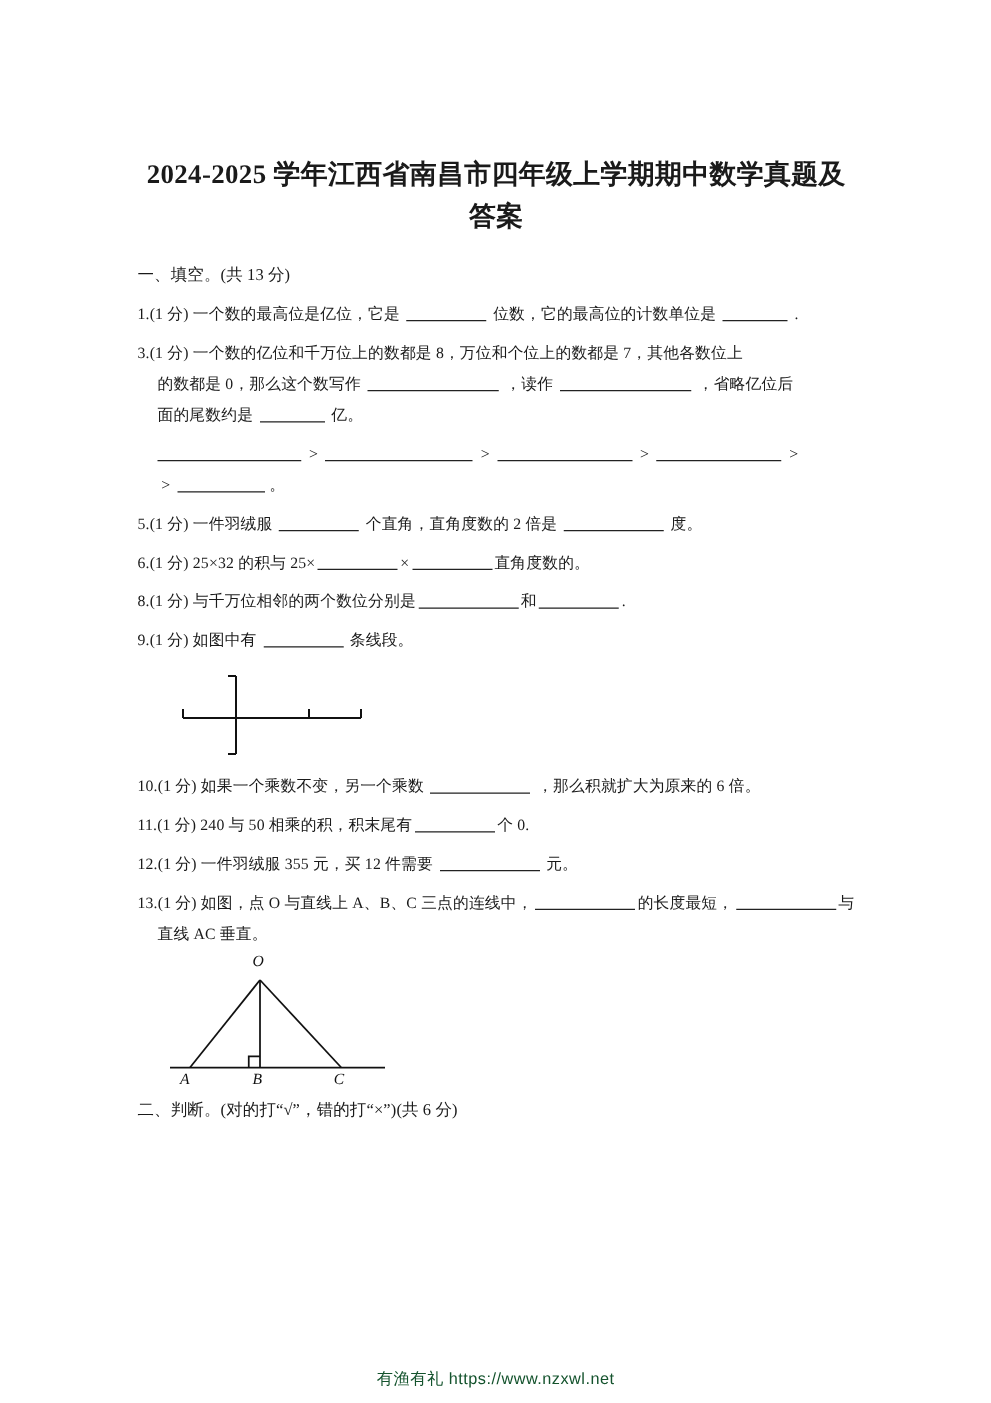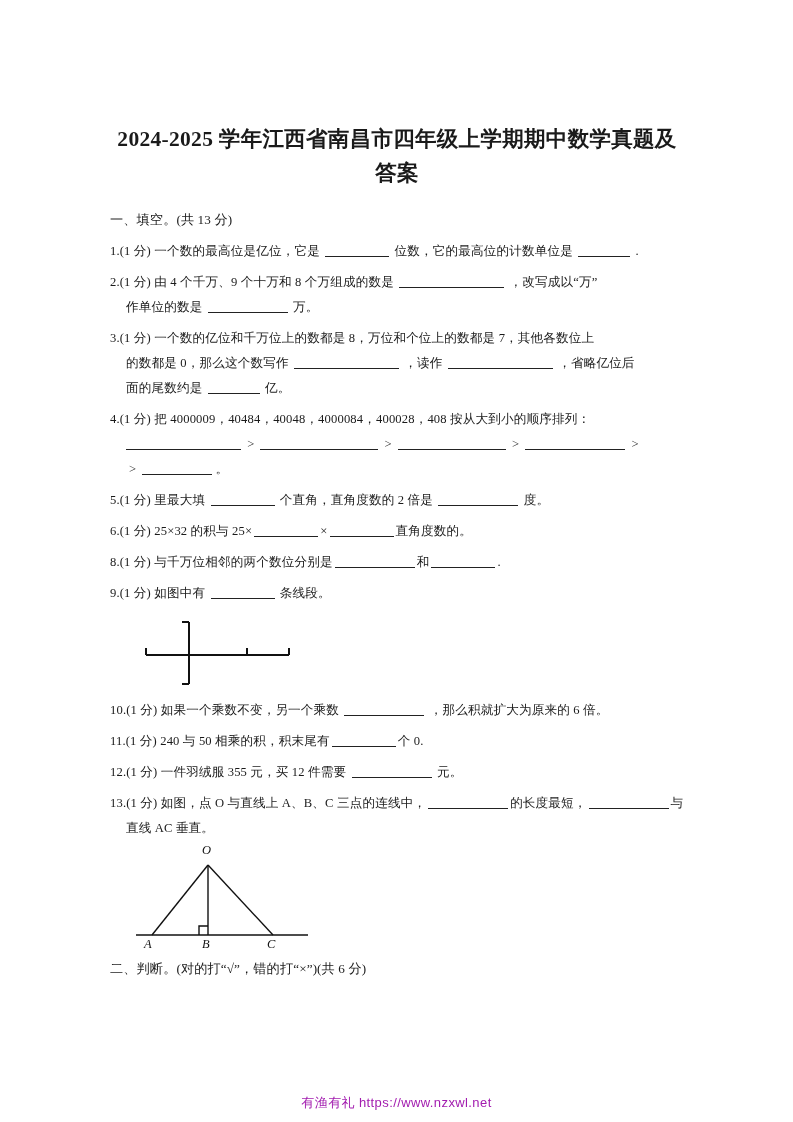--- a/index.html
+++ b/index.html
@@ -126,21 +126,21 @@
 
   
   .footer-wm {
     position: absolute;
     left: 0;
     top: 1068px;
     width: 793px;
     text-align: center;
     font-family: "Liberation Sans", "DejaVu Sans", sans-serif;
     font-size: 13px;
-    color: #a21caf;
+    color: #14532d;
     letter-spacing: 0.4px;
   }
 
   svg { display: block; }
 </style>
 </head>
 <body>
 
 <div class="page">
 
@@ -158,33 +158,20 @@
       <span class="ln">
         <span class="qnum">1.(1 分)</span>
         <span>一个数的最高位是亿位，它是</span>
         <span class="blank b-m"></span>
         <span>位数，它的最高位的计数单位是</span>
         <span class="blank b-s"></span>
         <span>.</span>
       </span>
     </div>
 
-    <div class="q">
-      <span class="ln">
-        <span class="qnum">2.(1 分)</span>
-        <span>由 4 个千万、9 个十万和 8 个万组成的数是</span>
-        <span class="blank b-xl"></span>
-        <span>，改写成以“万”</span>
-      </span>
-      <span class="ln indent">
-        <span>作单位的数是</span>
-        <span class="blank b-l"></span>
-        <span>万。</span>
-      </span>
-    </div>
 
     <div class="q">
       <span class="ln">
         <span class="qnum">3.(1 分)</span>
         <span>一个数的亿位和千万位上的数都是 8，万位和个位上的数都是 7，其他各数位上</span>
       </span>
       <span class="ln indent">
         <span>的数都是 0，那么这个数写作</span>
         <span class="blank b-xl"></span>
         <span>，读作</span>
@@ -192,45 +179,41 @@
         <span>，省略亿位后</span>
       </span>
       <span class="ln indent">
         <span>面的尾数约是</span>
         <span class="blank b-s"></span>
         <span>亿。</span>
       </span>
     </div>
 
     <div class="q">
-      <span class="ln">
-        <span class="qnum">4.(1 分)</span>
-        <span>把 4000009，40484，40048，4000084，400028，408 按从大到小的顺序排列：</span>
-      </span>
       <span class="ln indent ans-row">
         <span class="blank-long"></span>
         <span class="gt">&gt;</span>
         <span class="blank-long w2"></span>
         <span class="gt">&gt;</span>
         <span class="blank-long w3"></span>
         <span class="gt">&gt;</span>
         <span class="blank-long w4"></span>
         <span class="gt">&gt;</span>
       </span>
       <span class="ln indent ans-row ans-row2">
         <span class="gt">&gt;</span>
         <span class="blank-long"></span>
         <span>。</span>
       </span>
     </div>
 
     <div class="q">
       <span class="ln">
         <span class="qnum">5.(1 分)</span>
-        <span>里最大填</span>
+        <span>一件羽绒服</span>
         <span class="blank b-m"></span>
         <span>个直角，直角度数的 2 倍是</span>
         <span class="blank b-l"></span>
         <span>度。</span>
       </span>
     </div>
 
     <div class="q">
       <span class="ln">
         <span class="qnum">6.(1 分)</span>

